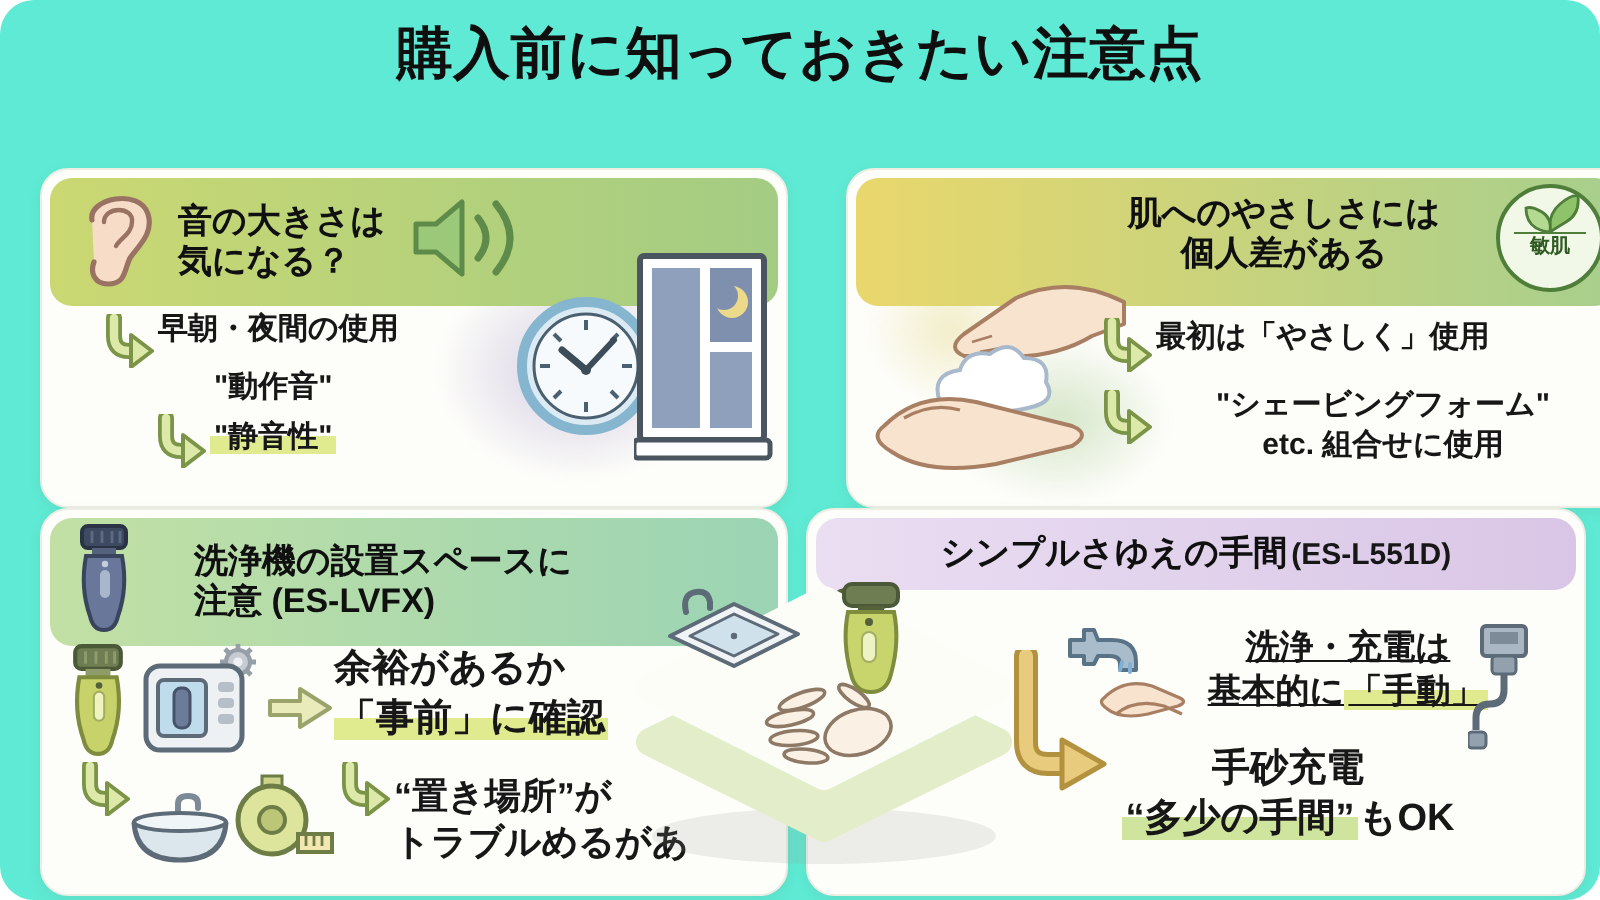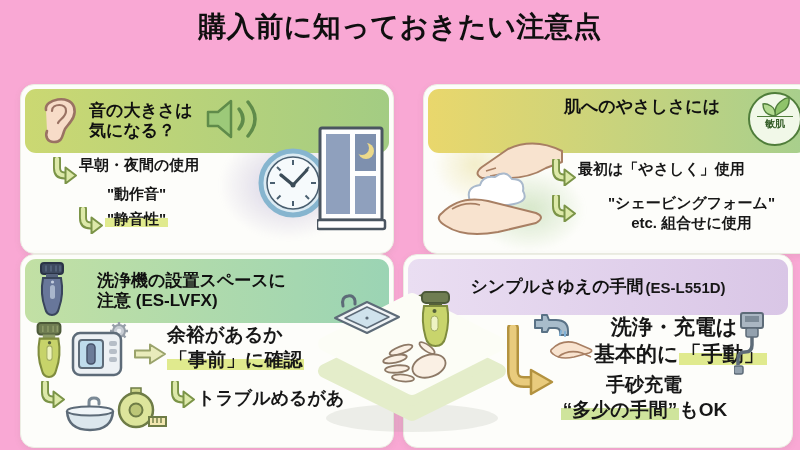--- a/index.html
+++ b/index.html
@@ -1,17 +1,17 @@
 <!DOCTYPE html>
 <html><head>
 <meta charset="utf-8">
 <style>
   html,body{margin:0;padding:0;}
-  #stage{position:relative;width:800px;height:450px;background:#f9a8d4;overflow:hidden;
-         font-family:"Liberation Sans","DejaVu Sans",sans-serif;color:#171717;}
+  #stage{position:relative;width:800px;height:450px;background:#5eead4;overflow:hidden;
+         font-family:"Liberation Sans","DejaVu Sans",sans-serif;color:#171717;border-radius:17px;}
   .abs{position:absolute;}
   #title{left:0;right:0;top:8px;text-align:center;font-size:28px;font-weight:900;color:#0f0f0f;letter-spacing:.5px;}
   .card{position:absolute;background:#fdfdfa;border:1px solid #ecede3;border-radius:14px;
         box-shadow:0 2px 6px rgba(110,120,100,.10);}
   .hdr{position:absolute;left:4px;top:4px;right:4px;border-radius:11px;display:flex;align-items:center;}
   .hl1{background:linear-gradient(90deg,#cbd872,#a3cc83);}
   .hl2{background:linear-gradient(90deg,#e9d76c,#a7cf8d);}
   .hl3{background:linear-gradient(90deg,#c2e0a4,#9bd4b4);}
   .hl4{background:linear-gradient(90deg,#eadef2,#d9c6e6);}
   .htxt{font-size:17px;font-weight:700;line-height:1.16;color:#101010;}
@@ -107,20 +107,21 @@
     </span>
   </div>
 
   <div class="card" style="left:413px;top:84px;width:388px;height:168px;margin-left:10px;">
     <div class="blob" style="left:-4px;top:30px;width:110px;height:100px;background:radial-gradient(closest-side,rgba(225,210,110,.35),rgba(225,210,110,0) 75%);"></div>
     <div class="blob" style="left:30px;top:70px;width:150px;height:110px;background:radial-gradient(closest-side,rgba(150,195,120,.38),rgba(150,195,120,0) 75%);"></div>
 
     <div class="hdr hl2" style="height:64px;">
       <div class="abs htxt center-txt" style="left:110px;right:62px;top:8px;">
         <div>肌へのやさしさには</div>
+        <div>個人差がある</div>
       </div>
       <div class="badge">
         <svg width="30" height="24" viewBox="0 0 30 24">
           <path d="M15 22 q-1 -9 5 -14 q6 -5 9 -4 q1 9 -6 13 q-5 3 -8 5z" fill="#8fc36a" stroke="#4f7d3a" stroke-width="1.4"></path>
           <path d="M15 22 q1 -7 -4 -10 q-5 -3 -8 -2 q0 7 5 10 q4 2 7 2z" fill="#b3da90" stroke="#4f7d3a" stroke-width="1.4"></path>
         </svg>
         <div class="badge-line"></div>
         <span class="badge-txt">敏肌</span>
       </div>
     </div>
@@ -249,26 +250,27 @@
       </svg>
     </span>
     <span class="abs" style="left:148px;top:126px;">
       <svg width="26" height="27" viewBox="0 0 26 27">
         <path d="M6 2 V11 Q6 18.5 13.5 18.5 H15" fill="none" stroke="#7b9447" stroke-width="8" stroke-linecap="round"></path>
         <path d="M6 2 V11 Q6 18.5 13.5 18.5 H15" fill="none" stroke="#dde9a9" stroke-width="4.2" stroke-linecap="round"></path>
         <path d="M14.5 10.5 L25 18.5 L14.5 26.5 Z" fill="#dde9a9" stroke="#7b9447" stroke-width="2" stroke-linejoin="round"></path>
       </svg>
     </span>
     <div class="abs bt2" style="left:176px;top:132px;font-size:18px;">
+      <div>“置き場所”が</div>
       <div>トラブルめるがあ</div>
     </div>
   </div>
 
   <div class="card" style="left:403px;top:254px;width:388px;height:192px;">
-    <div class="hdr hl4" style="height:56px;justify-content:center;">
+    <div class="hdr hl4" style="height:36px;justify-content:center;">
       <span class="htxt">シンプルさゆえの手間</span>
       <span style="font-size:15px;font-weight:800;margin-left:2px;">(ES-L551D)</span>
     </div>
 
     <span class="abs" style="left:5px;top:34px;">
       <svg width="44" height="36" viewBox="0 0 44 36">
         <ellipse cx="22" cy="29" rx="15" ry="6" fill="#eef0da" stroke="#b9c094" stroke-width="1.5"></ellipse>
         <rect x="8" y="5" width="28" height="11" rx="5" fill="#7d8b58" stroke="#55613a" stroke-width="2" transform="rotate(-8 22 10)"></rect>
         <path d="M12 17 q10 6 20 0 l-2 9 q-8 4 -16 0 z" fill="#c3cf6d" stroke="#87914a" stroke-width="1.5"></path>
       </svg>
@@ -282,21 +284,21 @@
             <line x1="33" y1="25" x2="33" y2="29"></line>
           </g>
       </svg>
     </span>
     <span class="abs" style="left:142px;top:80px;">
       <svg width="48" height="30" viewBox="0 0 48 30">
         <path d="M6 14 Q16 4 30 8 L44 14 Q48 16 43 18 L28 22 Q14 25 7 19 Q3 16 6 14Z" fill="#f8e3cf" stroke="#a87f63" stroke-width="1.6" stroke-linejoin="round"></path>
         <path d="M12 22 Q22 14 36 18 L45 22" fill="none" stroke="#a87f63" stroke-width="1.6"></path>
       </svg>
     </span>
-    <div class="abs bt2 center-txt" style="left:190px;top:58px;width:160px;font-size:21px;">
+    <div class="abs bt2 center-txt" style="left:190px;top:58px;width:160px;font-size:17px;text-decoration:underline;">
       <div>洗浄・充電は</div>
       <div><span>基本的に</span><span class="mark-y">「手動」</span></div>
     </div>
     <span class="abs" style="left:330px;top:56px;">
       <svg width="36" height="64" viewBox="0 0 36 64">
         <rect x="7" y="2" width="22" height="15" rx="2" fill="#aab6c2" stroke="#5d6b78" stroke-width="2"></rect>
         <rect x="11" y="5" width="14" height="6" fill="#7d8b98"></rect>
         <rect x="12" y="17" width="12" height="9" rx="2" fill="#93a1ae" stroke="#5d6b78" stroke-width="1.5"></rect>
         <path d="M18 26 v8 q0 7 -7 7 q-7 0 -7 7 v6" fill="none" stroke="#5d6b78" stroke-width="3.5"></path>
         <rect x="0" y="55" width="9" height="8" rx="2" fill="#93a1ae" stroke="#5d6b78" stroke-width="1.5"></rect>

